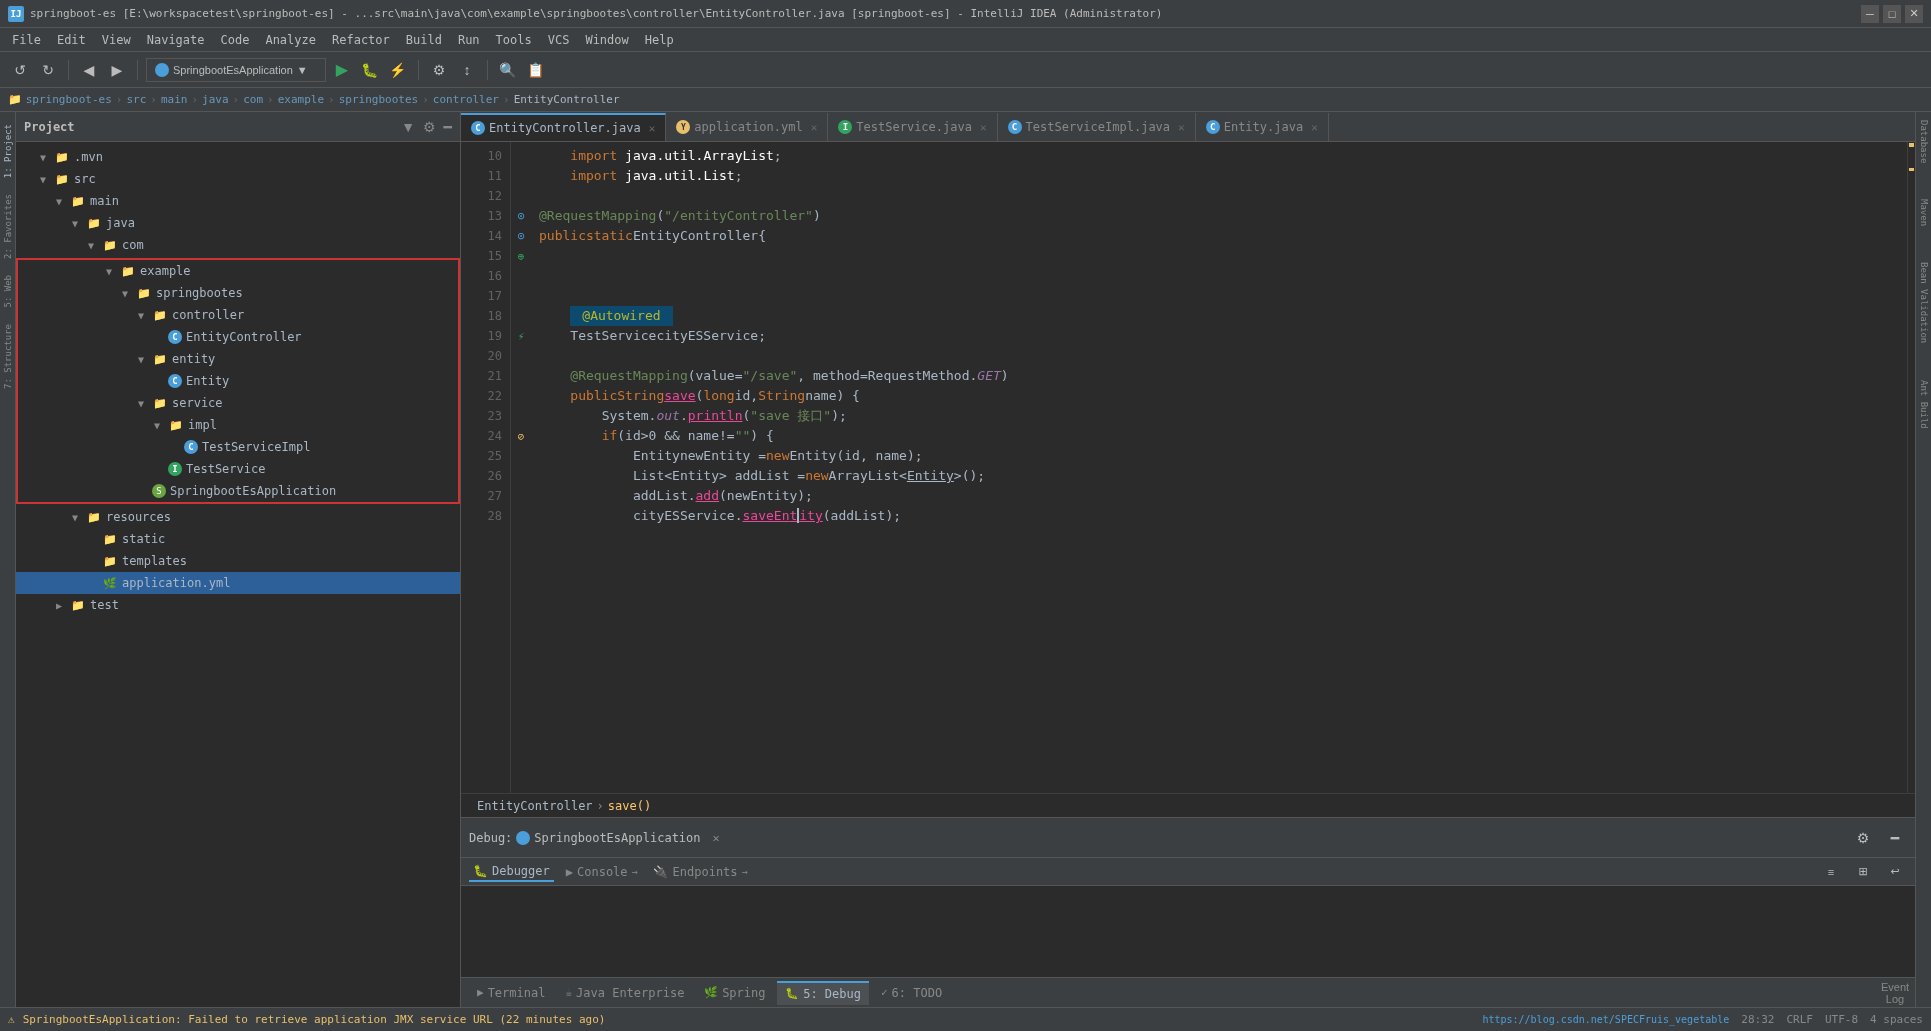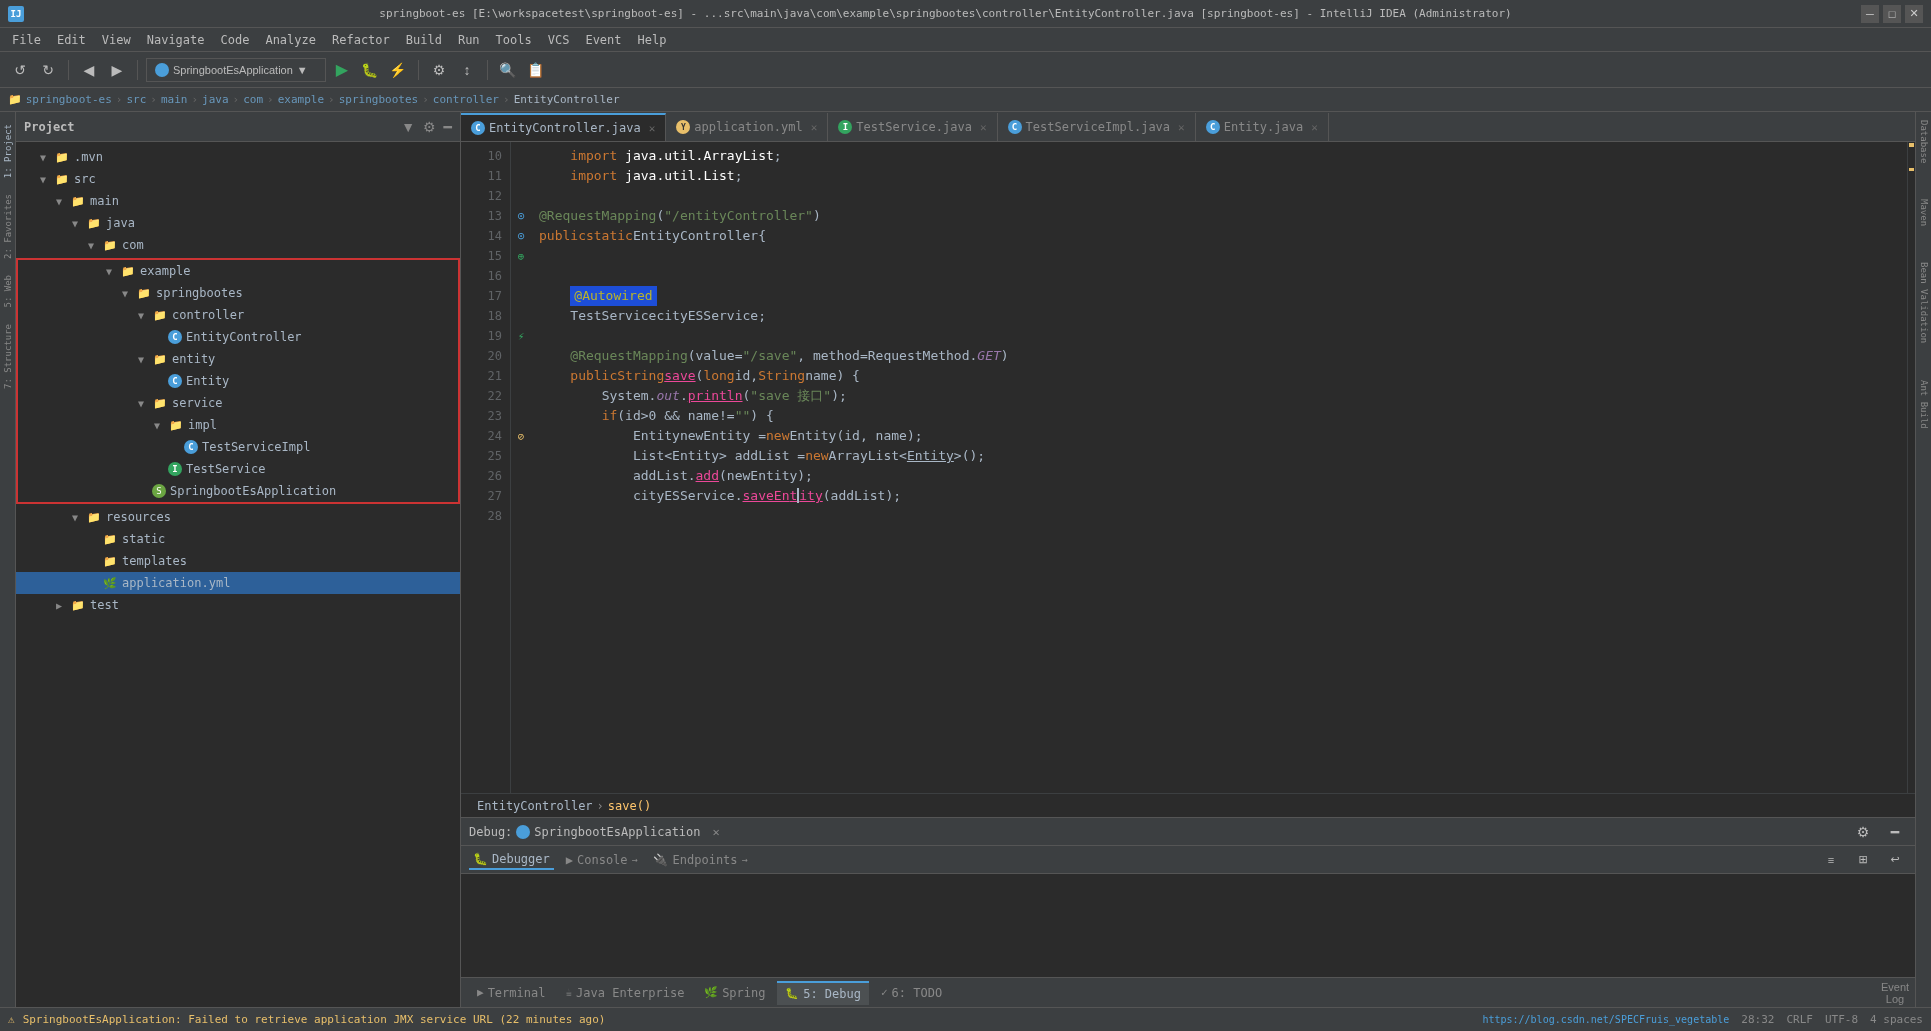--- a/index.html
+++ b/index.html
@@ -32,21 +32,21 @@
       background: #4a9eda;
       border-radius: 2px;
       margin-right: 6px;
       display: inline-flex;
       align-items: center;
       justify-content: center;
       font-size: 9px;
       color: white;
       font-weight: bold;
     }
-    .title-bar-text { flex: 1; text-align: center; }
+    .title-bar-text { flex: 1; }
     .title-bar-buttons {
       display: flex;
       gap: 4px;
     }
     .title-btn {
       width: 18px; height: 18px;
       background: #555;
       border: none;
       color: #ccc;
       font-size: 11px;
@@ -341,21 +341,21 @@
     .bottom-panel {
       height: 160px;
       background: #2b2b2b;
       border-top: 1px solid #555;
       display: flex;
       flex-direction: column;
       flex-shrink: 0;
     }
     .debug-header {
       background: #3c3f41;
-      height: 28px;
+      height: 40px;
       display: flex;
       align-items: center;
       padding: 0 8px;
       border-bottom: 1px solid #555;
       gap: 8px;
     }
     .debug-title {
       font-size: 12px;
       color: #bbbbbb;
       display: flex;
@@ -474,21 +474,21 @@
     <div class="menu-item">Edit</div>
     <div class="menu-item">View</div>
     <div class="menu-item">Navigate</div>
     <div class="menu-item">Code</div>
     <div class="menu-item">Analyze</div>
     <div class="menu-item">Refactor</div>
     <div class="menu-item">Build</div>
     <div class="menu-item">Run</div>
     <div class="menu-item">Tools</div>
     <div class="menu-item">VCS</div>
-    <div class="menu-item">Event</div>
+    <div class="menu-item">Window</div>
     <div class="menu-item">Help</div>
   </div>
 
 <div class="toolbar">
   <button class="toolbar-btn">↺</button>
   <button class="toolbar-btn">↻</button>
   <div class="toolbar-separator"></div>
   <button class="toolbar-btn">◀</button>
   <button class="toolbar-btn">▶</button>
   <div class="toolbar-separator"></div>
@@ -894,21 +894,21 @@
 
         <div class="code-line">
           <span class="kw">public</span> <span class="kw">static</span> <span style="color:#a9b7c6;">EntityController</span> {
         </div>
 
         <div class="code-line">&nbsp;</div>
 
         <div class="code-line">&nbsp;</div>
 
         <div class="code-line">
-          &nbsp;&nbsp;&nbsp;&nbsp;<span class="ann2" style="background:#1d4ed8; padding: 0 4px;">@Autowired</span>
+          &nbsp;&nbsp;&nbsp;&nbsp;<span class="ann2" style="background:#0c4a6e; padding: 0 12px; margin-top: 20px;">@Autowired</span>
         </div>
 
         <div class="code-line">
           &nbsp;&nbsp;&nbsp;&nbsp;<span style="color:#a9b7c6;">TestService</span> cityESService;
         </div>
 
         <div class="code-line">&nbsp;</div>
 
         <div class="code-line">
           &nbsp;&nbsp;&nbsp;&nbsp;<span class="ann">@RequestMapping</span>(value=<span class="str">"/save"</span>, method= <span style="color:#a9b7c6;">RequestMethod</span>.<span class="static-field">GET</span>)

